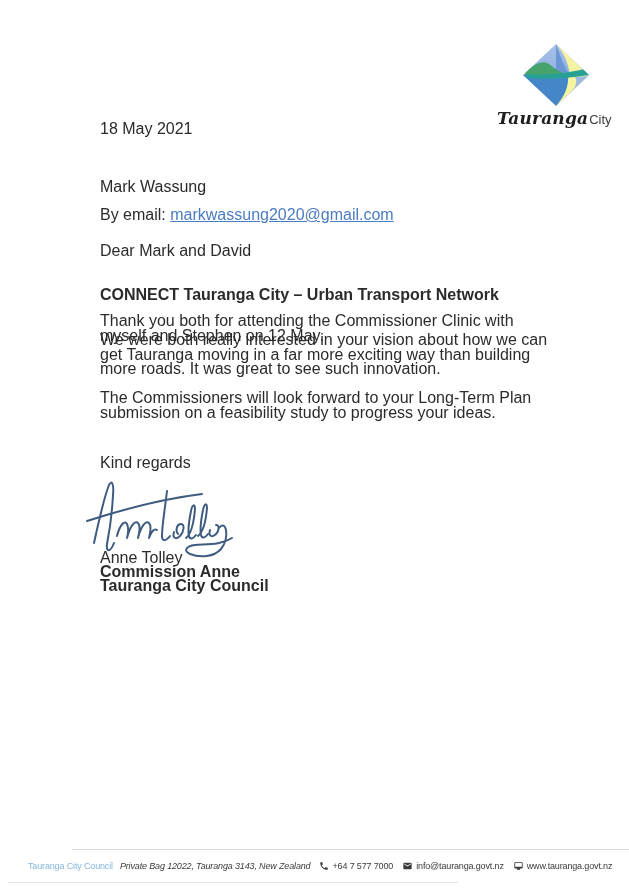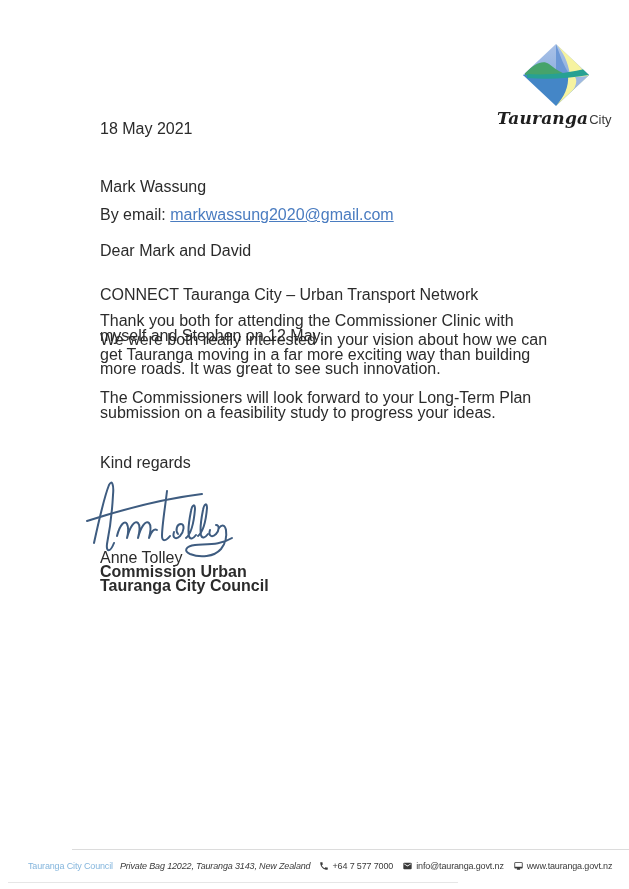--- a/index.html
+++ b/index.html
@@ -10,21 +10,21 @@
   .abs{position:absolute;}
   
   .logo-wrap{left:497px;top:44px;width:118px;}
   .logo-diamond{display:block;margin:0 auto;}
   .brand-line{margin-top:2px;white-space:nowrap;color:#1e1e1e;}
   .brand-serif{font-family:"DejaVu Serif","Liberation Serif",serif;font-style:italic;font-weight:bold;font-size:17px;letter-spacing:.2px;}
   .brand-sans{font-family:"Liberation Sans",sans-serif;font-size:13px;color:#3a3a3a;margin-left:1px;}
   
   .txt{font-size:16px;line-height:14.5px;}
   .letter-col{left:100px;width:462px;}
-  .subject{font-weight:normal;}
+  .subject{font-weight:bold;}
   .email-link{color:#4a7cc0;text-decoration:underline;cursor:pointer;}
   .sig-block{line-height:14px;}
   .sig-bold{font-weight:bold;}
   
   .footer-rule{left:72px;top:849px;width:557px;height:0;border-top:1.5px solid #dcdcdc;}
   .footer-row{left:28px;top:861px;width:600px;display:flex;align-items:center;
     font-size:9px;letter-spacing:-0.15px;white-space:nowrap;color:#3a3a3a;}
   .footer-brand{color:#85b6dd;margin-right:7px;}
   .footer-address{margin-right:9px;font-style:italic;}
   .footer-item{display:flex;align-items:center;margin-right:9px;}
@@ -91,21 +91,21 @@
     <path d="M88,55 C86,61 90,63 94,59 C98,55 99,47 95,47 C91,47 89,53 92,57"></path>
     <path d="M100,61 C105,57 108,44 109,32 C109,26 106,28 105,34 C103,44 102,55 103,59 C104,63 107,62 110,58"></path>
     <path d="M112,59 C117,55 120,43 121,31 C121,25 118,27 117,33 C115,43 114,53 115,58 C116,62 119,61 122,57"></path>
     <path d="M124,53 C122,59 126,61 130,57 C133,54 134,48 130,48"></path>
     <path d="M133,51 C136,47 139,48 140,53 C141,60 140,66 135,72 C128,80 114,81 104,77 C97,74 100,69 109,68 C122,67 135,68 146,61"></path>
   </g>
 </svg>
 
 <div class="abs letter-col txt sig-block" style="top:551px">
   <div>Anne Tolley</div>
-  <div class="sig-bold">Commission Urban</div>
+  <div class="sig-bold">Commission Anne</div>
   <div class="sig-bold">Tauranga City Council</div>
 </div>
 
 <div class="abs footer-rule"></div>
 
 <div class="abs footer-row">
   <span class="footer-brand">Tauranga City Council</span>
   <span class="footer-address">Private Bag 12022, Tauranga 3143, New Zealand</span>
 
   <span class="footer-item">

